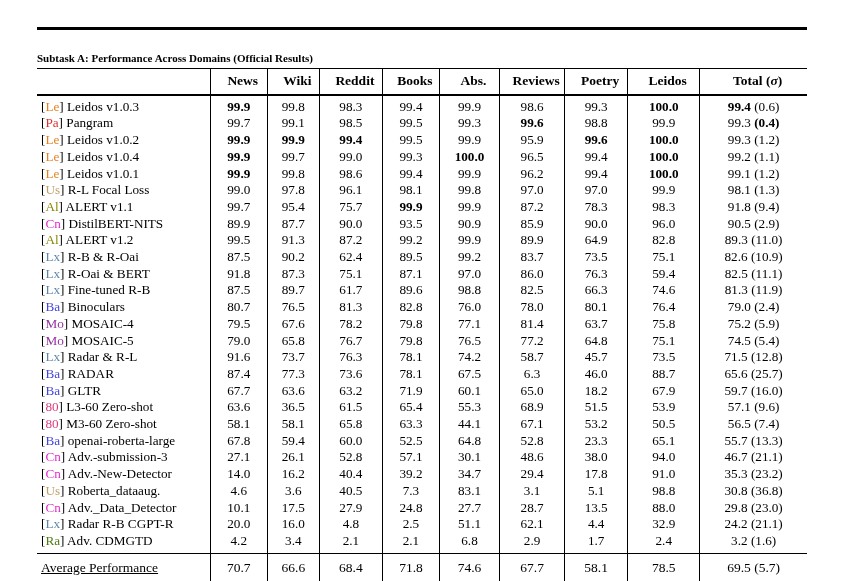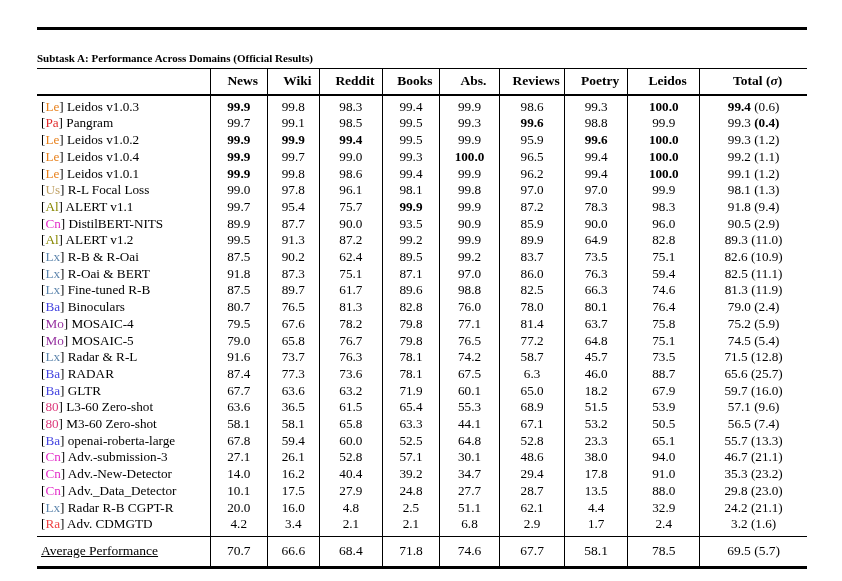--- a/index.html
+++ b/index.html
@@ -332,20 +332,32 @@
           <td>16.2</td>
           <td>40.4</td>
           <td>39.2</td>
           <td>34.7</td>
           <td>29.4</td>
           <td>17.8</td>
           <td>91.0</td>
           <td><span>35.3</span><span> (23.2)</span></td>
         </tr>
         <tr>
+          <td class="label"><span><span class="bracket">[</span><span style="color: rgb(192, 162, 102);">Us</span><span class="bracket">]</span></span> Roberta_dataaug.</td>
+          <td>4.6</td>
+          <td>3.6</td>
+          <td>40.5</td>
+          <td>7.3</td>
+          <td>83.1</td>
+          <td>3.1</td>
+          <td>5.1</td>
+          <td>98.8</td>
+          <td><span>30.8</span><span> (36.8)</span></td>
+        </tr>
+        <tr>
           <td class="label"><span><span class="bracket">[</span><span style="color: rgb(227, 44, 200);">Cn</span><span class="bracket">]</span></span> Adv._Data_Detector</td>
           <td>10.1</td>
           <td>17.5</td>
           <td>27.9</td>
           <td>24.8</td>
           <td>27.7</td>
           <td>28.7</td>
           <td>13.5</td>
           <td>88.0</td>
           <td><span>29.8</span><span> (23.0)</span></td>
@@ -356,21 +368,21 @@
           <td>16.0</td>
           <td>4.8</td>
           <td>2.5</td>
           <td>51.1</td>
           <td>62.1</td>
           <td>4.4</td>
           <td>32.9</td>
           <td><span>24.2</span><span> (21.1)</span></td>
         </tr>
         <tr>
-          <td class="label"><span><span class="bracket">[</span><span style="color: #ef4444;">Ra</span><span class="bracket">]</span></span> Adv. CDMGTD</td>
+          <td class="label"><span><span class="bracket">[</span><span style="color: #4d7c0f;">Ra</span><span class="bracket">]</span></span> Adv. CDMGTD</td>
           <td>4.2</td>
           <td>3.4</td>
           <td>2.1</td>
           <td>2.1</td>
           <td>6.8</td>
           <td>2.9</td>
           <td>1.7</td>
           <td>2.4</td>
           <td><span>3.2</span><span> (1.6)</span></td>
         </tr>

